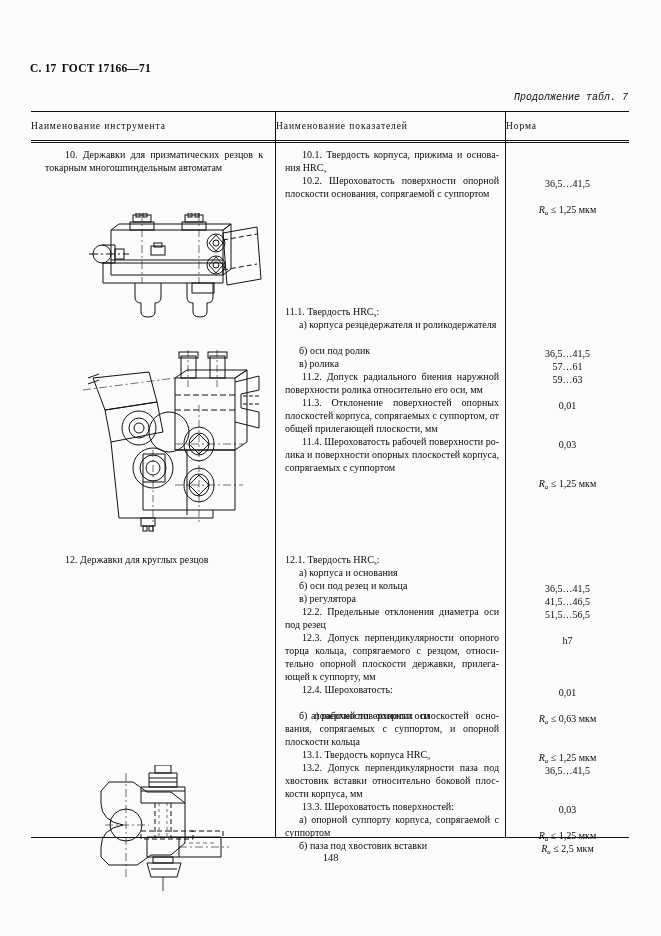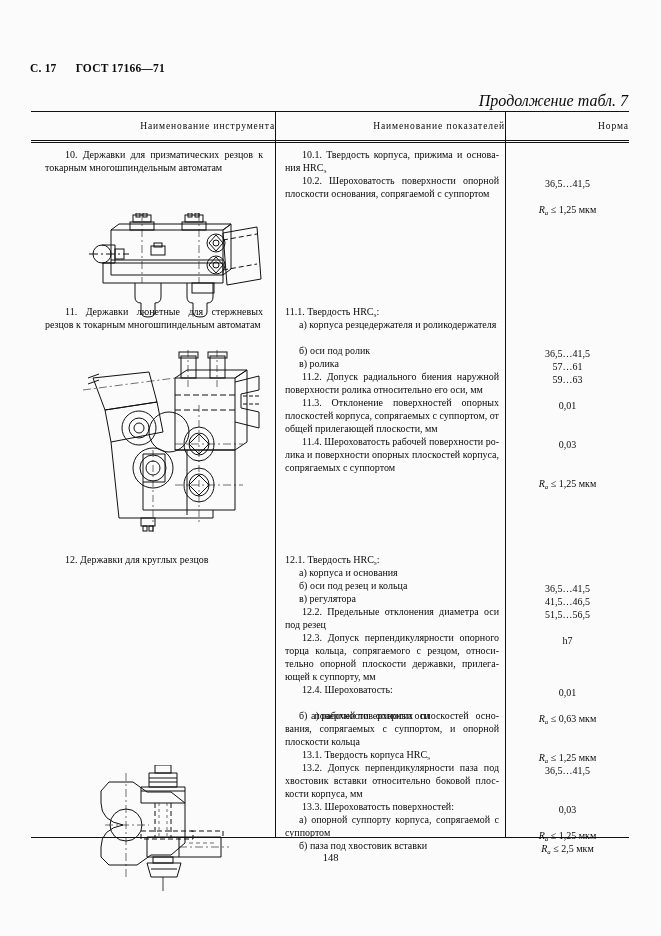--- a/index.html
+++ b/index.html
@@ -24,28 +24,29 @@
   }
   .page-header {
     position: absolute;
     left: 30px;
     top: 62px;
     font-size: 11.5px;
     font-weight: bold;
     letter-spacing: 0.2px;
     white-space: nowrap;
   }
-  .page-header .pg-no { margin-right: 16px; }
+  .page-header .pg-no { margin-right: 2px; }
   .table-caption {
     position: absolute;
     right: 33px;
     top: 92px;
     font-style: italic;
-    font-size: 16px;
+    font-size: 10px;
     white-space: nowrap;
+    font-family: Liberation Mono, monospace;
   }
 
   
   .tbl {
     position: absolute;
     left: 31px;
     top: 111px;
     width: 598px;
     height: 727px;
     box-sizing: border-box;
@@ -76,21 +77,21 @@
     left: 0; right: 0;
     bottom: -3px;
     height: 1px;
     background: #111;
   }
   .hdr-cell {
     position: absolute;
     top: 0;
     height: 29px;
     line-height: 29px;
-    text-align: right;
+    text-align: left;
     font-size: 9.5px;
     letter-spacing: 0.9px;
     white-space: nowrap;
   }
   .hc1 { left: 0;     width: 244px; }
   .hc2 { left: 245px; width: 229px; }
   .hc3 { left: 475px; width: 123px; }
 
   .body-area {
     position: absolute;
@@ -243,21 +244,20 @@
 
               <rect x="103" y="70" width="22" height="10"></rect>
               <path d="M46 70 L46 84 Q46 90 52 90 L52 99 Q52 104 59 104 Q66 104 66 99 L66 90 Q72 90 72 84 L72 70"></path>
               <path d="M98 70 L98 84 Q98 90 104 90 L104 99 Q104 104 111 104 Q118 104 118 99 L118 90 Q124 90 124 84 L124 70"></path>
               <line x1="53" y1="0" x2="53" y2="70" stroke-dasharray="8,3,2,3" stroke-width="0.6"></line>
               <line x1="110" y1="0" x2="110" y2="70" stroke-dasharray="8,3,2,3" stroke-width="0.6"></line>
             </g>
           </svg>
         </div>
 
-        <div class="instr-title" style="top:160px;">11. Державки люнетные для стержне­вых резцов к токарным многошпиндель­ным автоматам</div>
 
         <div class="draw" style="left:52px; top:205px;">
           <svg width="188" height="185" viewBox="0 0 188 185">
             <g fill="none" stroke="#111" stroke-width="1">
 
               <rect x="98" y="6" width="15" height="22"></rect>
                 <rect x="96" y="2" width="19" height="6"></rect>
               <rect x="127" y="6" width="15" height="22"></rect>
                 <rect x="125" y="2" width="19" height="6"></rect>
               <line x1="105" y1="0" x2="105" y2="40" stroke-dasharray="7,3,2,3" stroke-width="0.6"></line>

